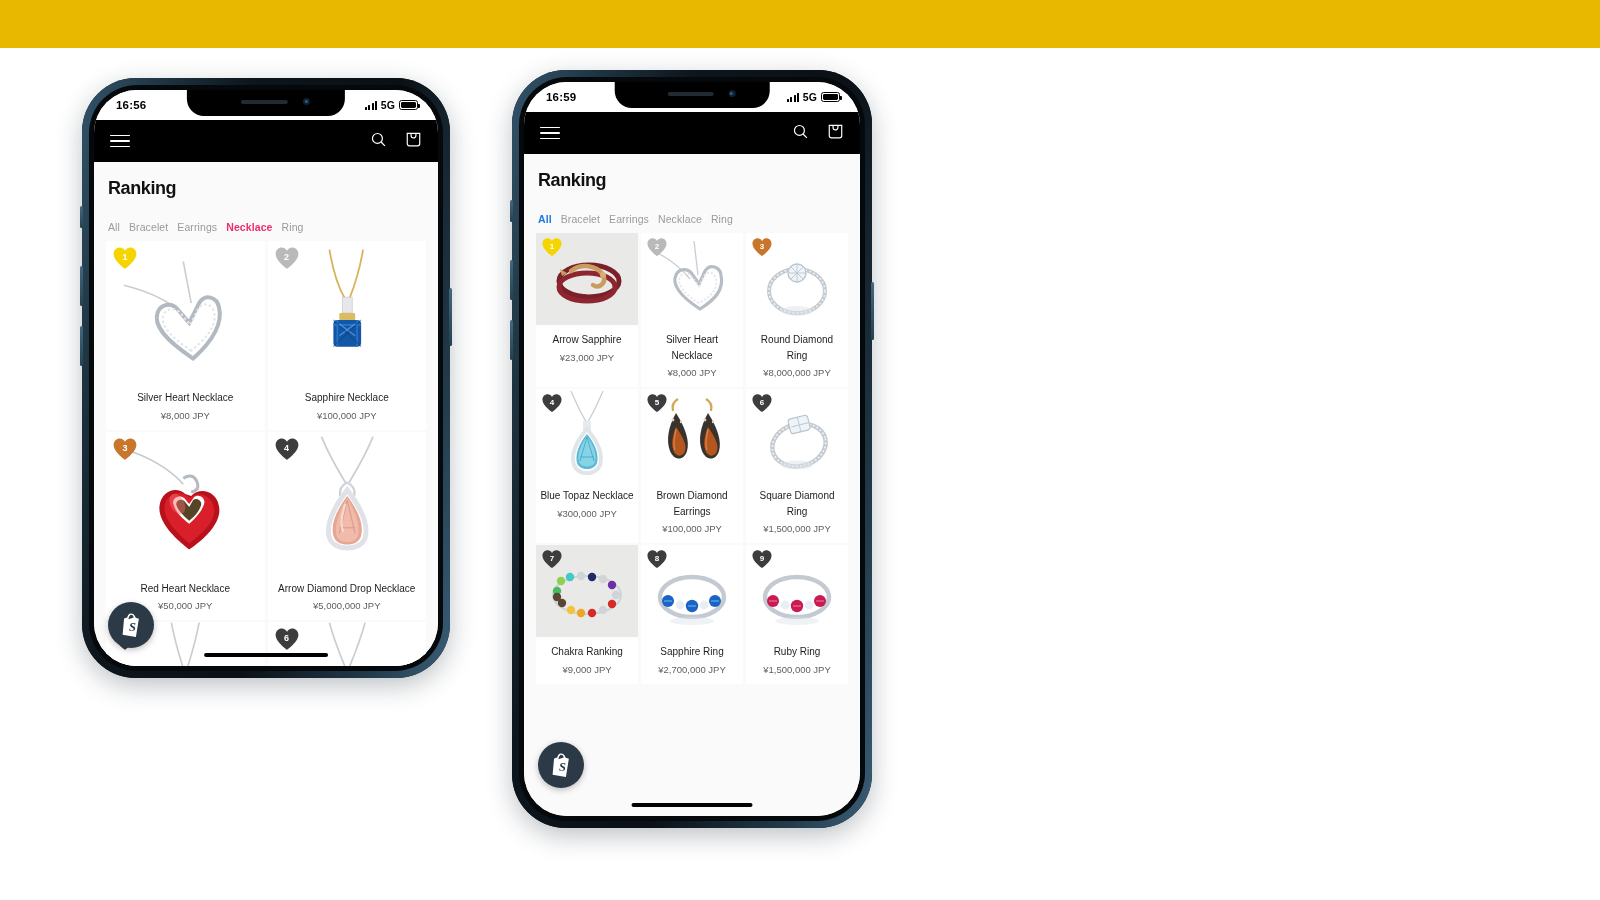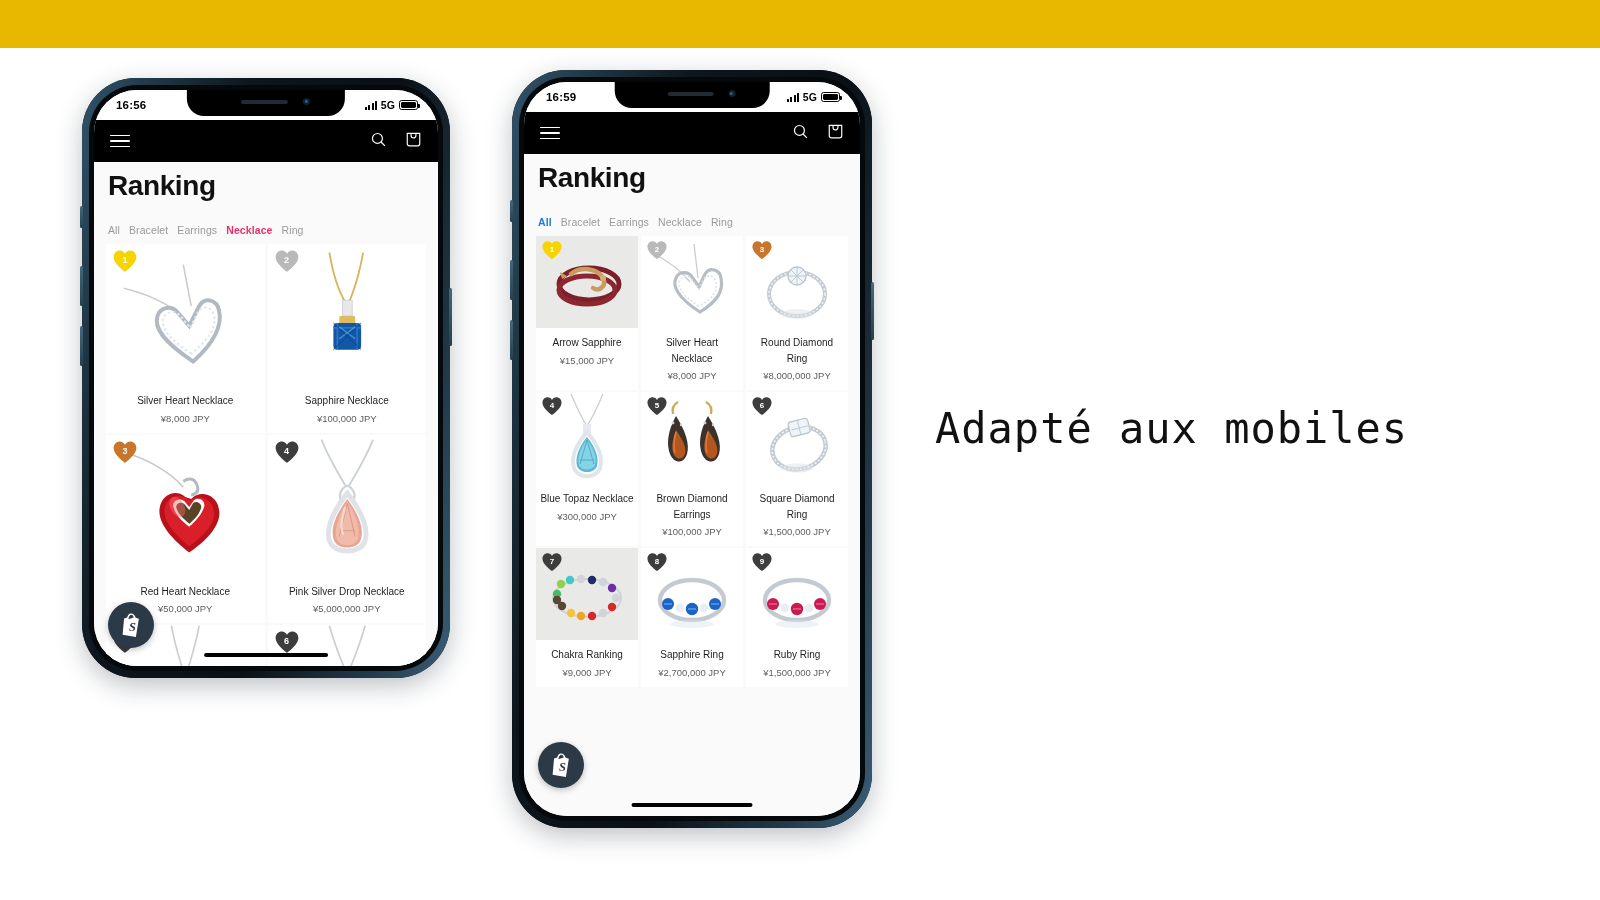--- a/index.html
+++ b/index.html
@@ -89,22 +89,22 @@
     display: flex; align-items: center; justify-content: space-between;
     padding: 0 16px;
   }
   .hamburger { display:flex; flex-direction:column; gap:4px; cursor:pointer; }
   .hamburger span { display:block; width: 20px; height: 1.6px; background:#fff; border-radius:1px;}
   .appbar-right { display:flex; align-items:center; gap: 18px; }
 
   
   .page { background:#fafafa; height: 100%; }
   .page-title {
-    font-size: 28px; font-weight: 800; color:#111;
-    padding: 8px 14px 0 14px; letter-spacing:-.4px;
+    font-size: 18px; font-weight: 800; color:#111;
+    padding: 16px 14px 0 14px; letter-spacing:-.4px;
   }
   .tabs {
     display:flex; gap: 9px; padding: 22px 14px 8px 14px;
     font-size: 10.5px; color:#9a9a9a; letter-spacing:.1px;
   }
   .tabs .tab { white-space:nowrap; cursor:pointer; }
   .tabs .tab.active-pink { color:#EE2D69; font-weight:700; }
   .tabs .tab.active-blue { color:#1C7BE0; font-weight:600; }
 
   
@@ -307,21 +307,21 @@
                 <path d="M106 4 C98 24 88 40 82 50" stroke="#c9ced4" stroke-width="1.7" fill="none"></path>
                 <path d="M80 50 q-9 5 -7 14" stroke="#cfd4d9" stroke-width="2.4" fill="none"></path>
                 <path d="M80 50 q9 5 7 14" stroke="#cfd4d9" stroke-width="2.4" fill="none"></path>
                 <path d="M80 58 C66 76 58 92 62 106 C66 120 94 120 98 106 C102 92 94 76 80 58 Z" fill="none" stroke="#dfe3e7" stroke-width="5"></path>
                 <path d="M80 64 C69 79 63 92 66 104 C69 116 91 116 94 104 C97 92 91 79 80 64 Z" fill="#e7a694"></path>
                 <path d="M80 66 C72 80 67 92 69 103 C71 113 89 113 91 103 C93 92 88 80 80 66 Z" fill="#f0bbab"></path>
                 <path d="M80 68 L72 102 M80 68 L88 102 M72 96 L88 96" stroke="#d8907c" stroke-width="1.1" opacity=".75"></path>
                 <path d="M78 72 C74 84 73 94 76 100" stroke="#fbe0d6" stroke-width="2.4" fill="none" opacity=".8"></path>
               </svg>
             </div>
-            <div class="pname">Pink Silver Drop Necklace</div>
+            <div class="pname">Arrow Diamond Drop Necklace</div>
             <div class="pprice">¥5,000,000 JPY</div>
           </div>
 
           <div class="card">
             <div class="thumb">
               <div class="rank-heart">
                 <svg class="hsvg" viewBox="0 0 24 22">
                     <path d="M12 21 C12 21 1.5 13.8 1.5 7.4 C1.5 3.8 4.2 1.4 7.2 1.4 C9.4 1.4 11.1 2.7 12 4.3 C12.9 2.7 14.6 1.4 16.8 1.4 C19.8 1.4 22.5 3.8 22.5 7.4 C22.5 13.8 12 21 12 21 Z" fill="#3D3D3D"></path>
                   </svg>
                 <span class="num">5</span>
@@ -448,21 +448,21 @@
               </div>
               <svg class="jw" viewBox="0 0 100 92">
                 <ellipse cx="52" cy="48" rx="30" ry="16" fill="none" stroke="#7b1f28" stroke-width="5"></ellipse>
                 <ellipse cx="50" cy="54" rx="28" ry="14" fill="none" stroke="#8d2630" stroke-width="5"></ellipse>
                 <path d="M34 38 C44 30 60 32 66 42 C70 50 62 56 56 52" fill="none" stroke="#c99b5e" stroke-width="4.5" stroke-linecap="round"></path>
                 <path d="M30 40 l-7 -4 l2 7 Z" fill="#c99b5e"></path>
                 <circle cx="66" cy="42" r="3" fill="#d8ae72"></circle>
               </svg>
             </div>
             <div class="pname">Arrow Sapphire</div>
-            <div class="pprice">¥15,000 JPY</div>
+            <div class="pprice">¥23,000 JPY</div>
           </div>
 
           <div class="card">
             <div class="thumb">
               <div class="rank-heart">
                 <svg class="hsvg" viewBox="0 0 24 22">
                     <path d="M12 21 C12 21 1.5 13.8 1.5 7.4 C1.5 3.8 4.2 1.4 7.2 1.4 C9.4 1.4 11.1 2.7 12 4.3 C12.9 2.7 14.6 1.4 16.8 1.4 C19.8 1.4 22.5 3.8 22.5 7.4 C22.5 13.8 12 21 12 21 Z" fill="#B9B9B9"></path>
                   </svg>
                 <span class="num">2</span>
               </div>
@@ -649,15 +649,14 @@
         <svg width="24" height="26" viewBox="0 0 26 28">
           <path d="M13 1.5 c-2.4 0 -3.6 2.4 -4.1 4.3 l-3.4 1.1 -1.6 17.6 14.4 2.4 3.2 -19.7 -3.4 -1 C17.4 3.6 15.6 1.5 13 1.5 Z" fill="#ffffff"></path>
           <path d="M13 3 c1.6 0 2.6 1.4 3 3 l-5.9 1.8 C10.6 5.6 11.5 3 13 3 Z" fill="#2C3A47"></path>
           <text x="10.7" y="20.6" font-family="Liberation Serif, serif" font-size="13.5" font-style="italic" font-weight="700" fill="#2C3A47">S</text>
         </svg>
       </div>
       <div class="home-indicator"></div>
     </div>
   </div>
 
-  <div class="tagline">Adapté aux mobiles</div>
 
 </div>
 
 </body></html>

